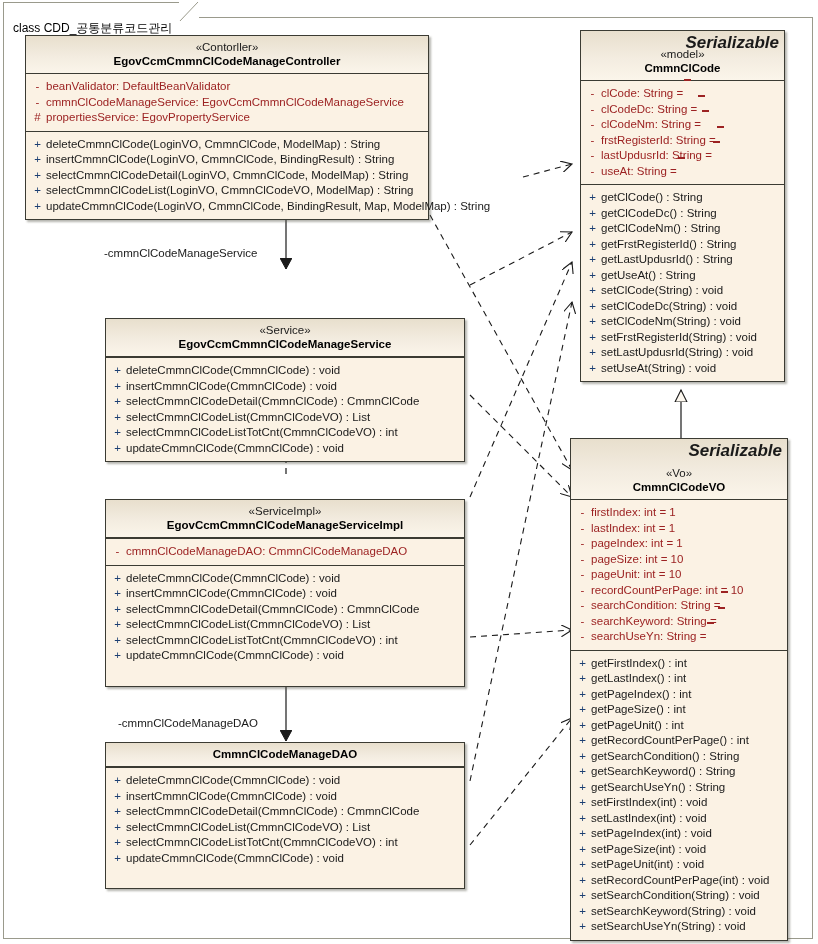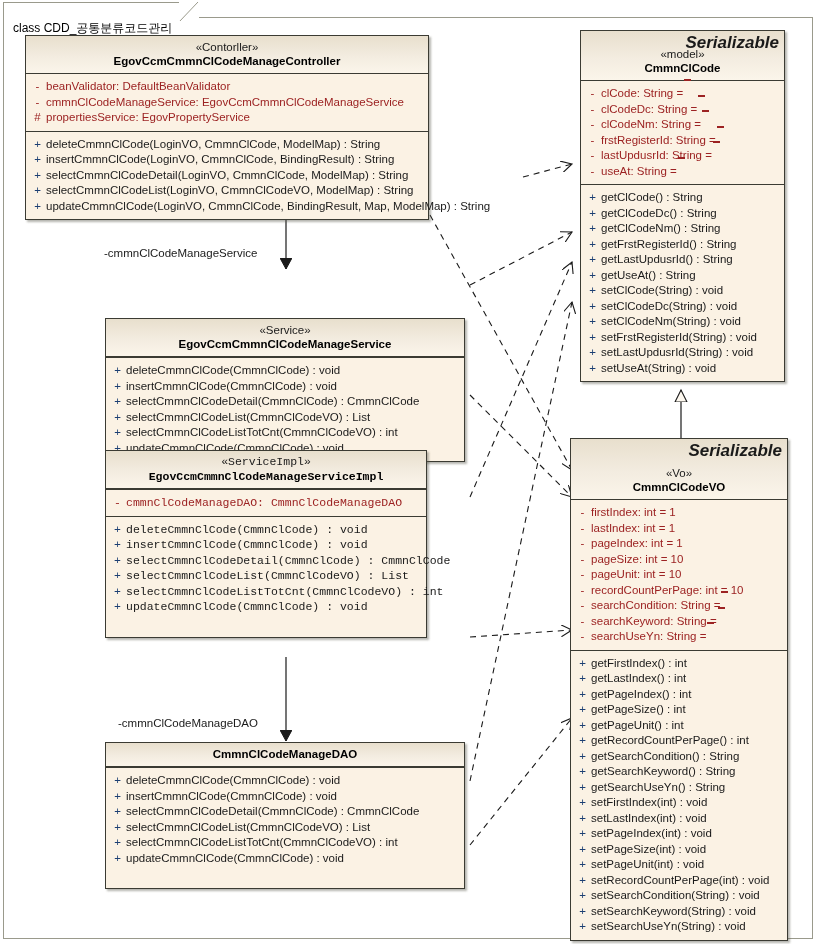--- a/index.html
+++ b/index.html
@@ -371,21 +371,21 @@
           <span class="vis">+</span>
           <span class="txt">selectCmmnClCodeListTotCnt(CmmnClCodeVO) : int</span>
         </div>
         <div class="feat op">
           <span class="vis">+</span>
           <span class="txt">updateCmmnClCode(CmmnClCode) : void</span>
         </div>
       </div>
   </div>
 
-  <div class="cls" id="box-serviceimpl" style="left:105px; top:450px; width:322px;font-family:Liberation Mono, monospace;">
+  <div class="cls" id="box-serviceimpl" style="left:105px; top:499px; width:360px;">
     <div class="cls-head">
       <div class="tagtext"></div>
       <div class="stereo">«ServiceImpl»</div>
       <div class="clsname">EgovCcmCmmnClCodeManageServiceImpl</div>
     </div>
     <div class="compartment sep">
         <div class="feat attr">
           <span class="vis">-</span>
           <span class="txt">cmmnClCodeManageDAO:  CmmnClCodeManageDAO</span>
         </div>

